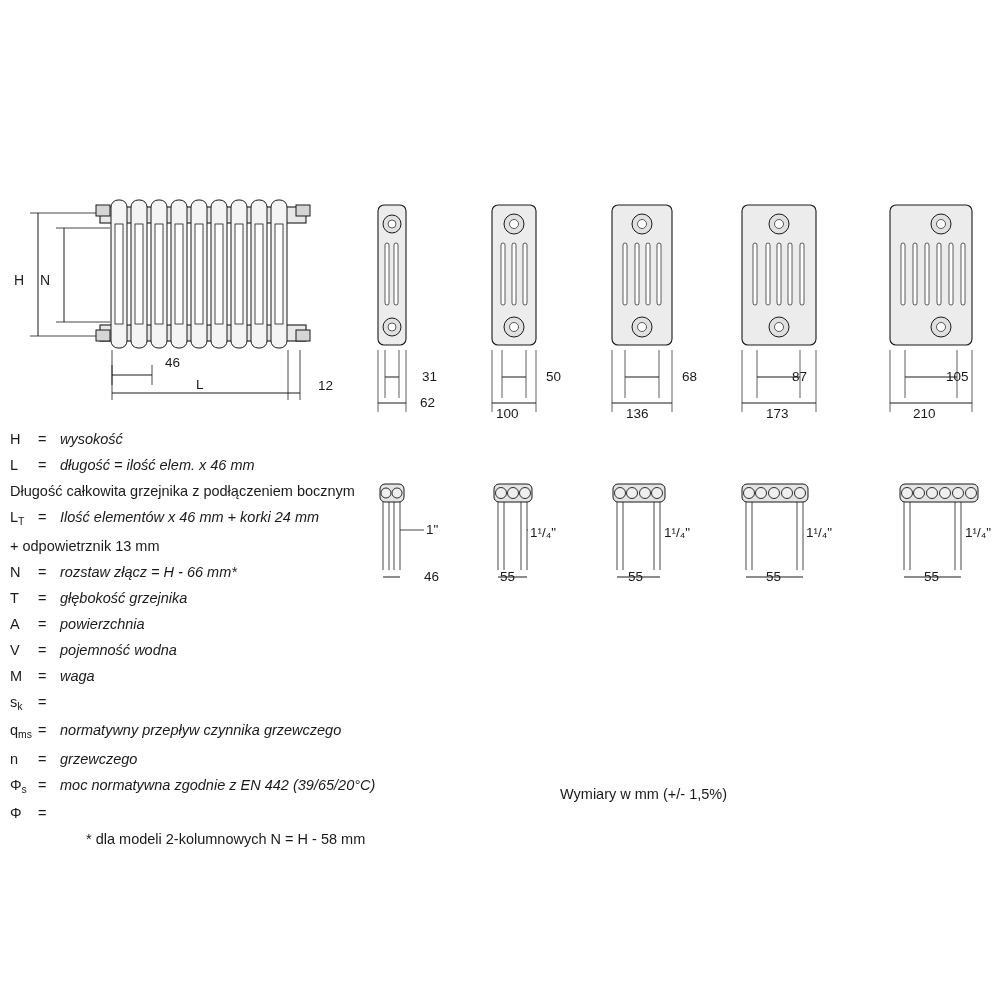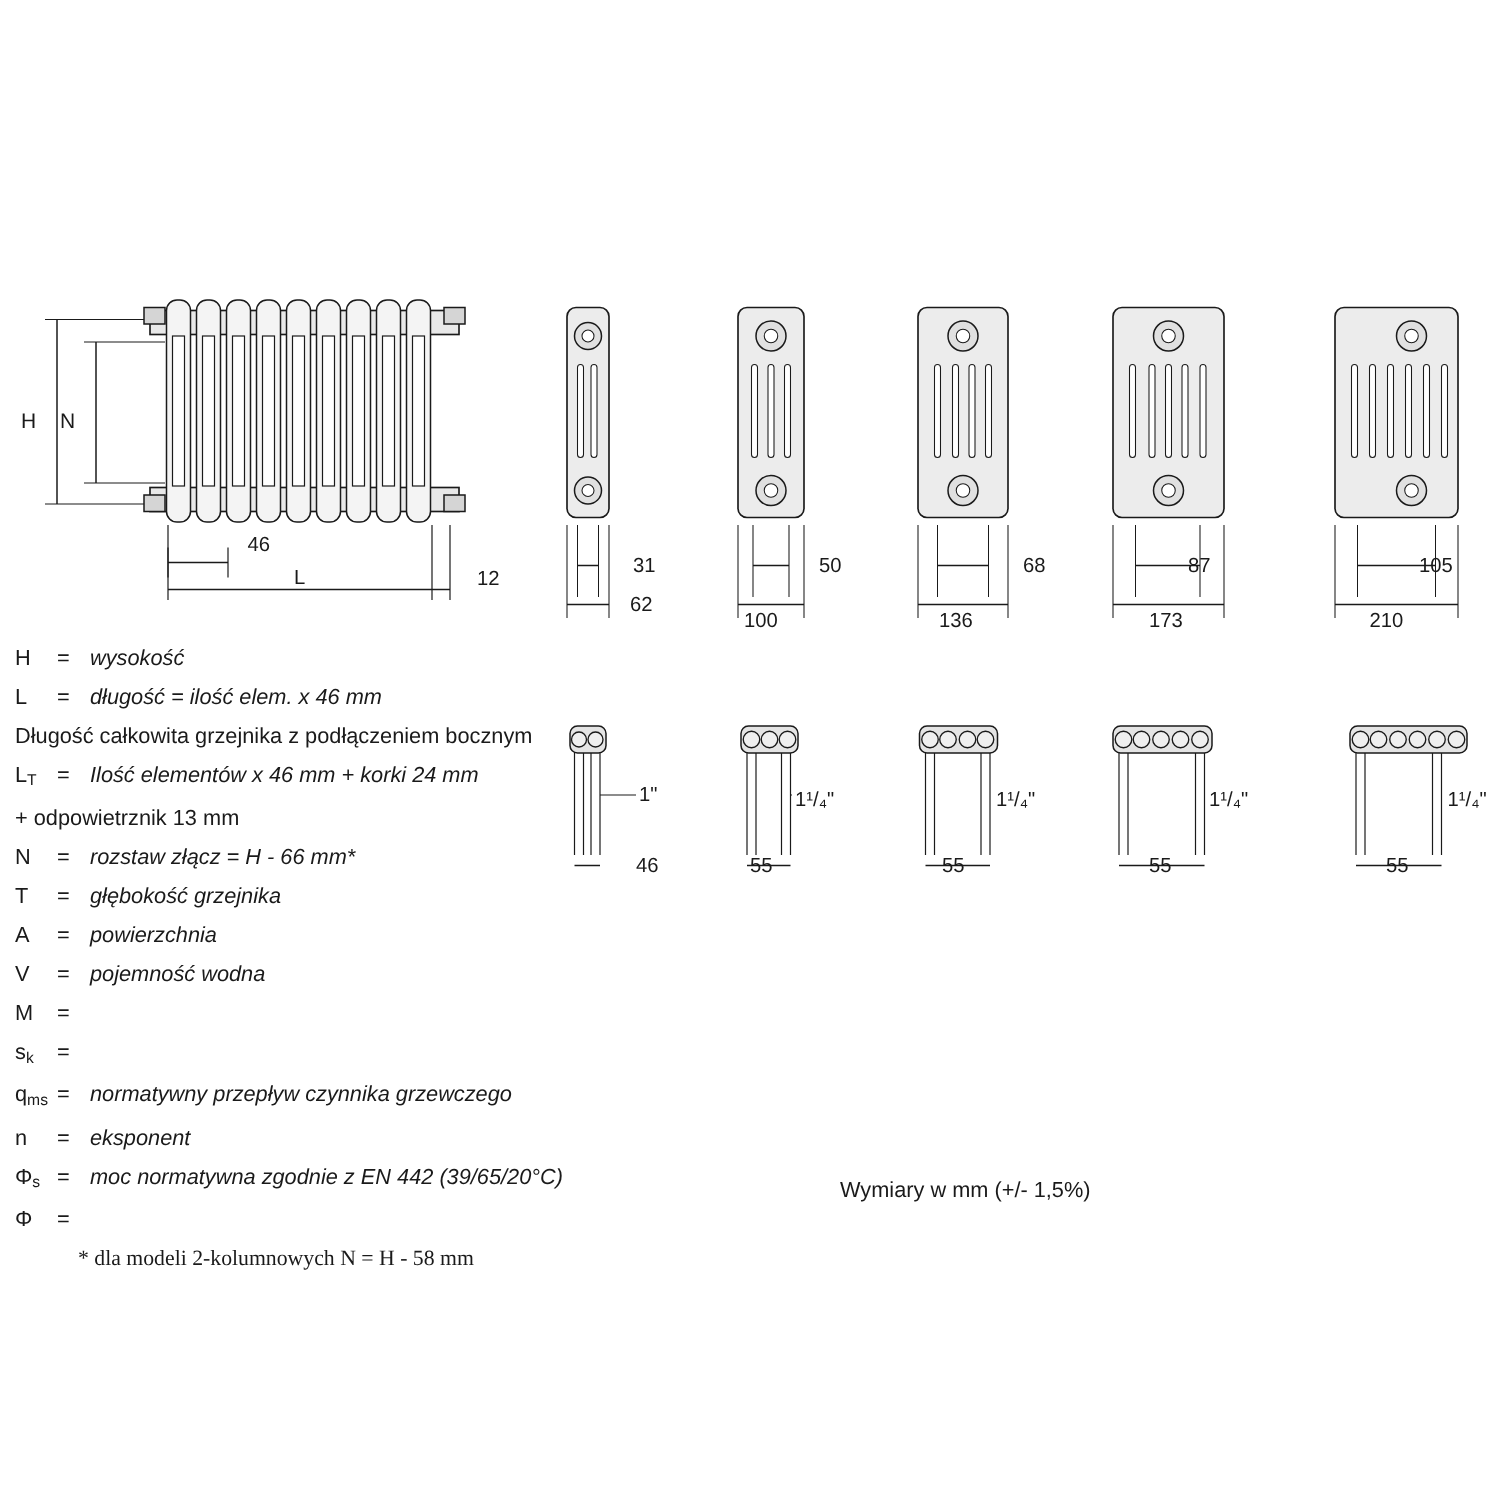--- a/index.html
+++ b/index.html
@@ -49,22 +49,21 @@
     flex: 0 0 22px;
   }
   .legend-txt {
     flex: 1 1 auto;
     font-style: italic;
   }
   .legend-fullrow {
     margin-bottom: 11.5px;
   }
   .legend-note {
-    margin-left: 42px;
-    font-family: Liberation Serif, serif;
+    margin-left: 76px;
   }
   sub {
     font-size: 0.72em;
     vertical-align: -0.25em;
   }
   .units {
     position: absolute;
     left: 560px;
     top: 786px;
     font-size: 14.5px;
@@ -375,35 +374,36 @@
       <span class="legend-txt">powierzchnia</span>
     </div>
     <div class="legend-row">
       <span class="legend-sym">V</span>
       <span class="legend-eq">=</span>
       <span class="legend-txt">pojemność wodna</span>
     </div>
     <div class="legend-row">
       <span class="legend-sym">M</span>
       <span class="legend-eq">=</span>
+      <span class="legend-txt">waga</span>
     </div>
 
     <div class="legend-row">
       <span class="legend-sym"><span>s</span><sub>k</sub></span>
       <span class="legend-eq">=</span>
     </div>
     <div class="legend-row">
       <span class="legend-sym"><span>q</span><sub>ms</sub></span>
       <span class="legend-eq">=</span>
       <span class="legend-txt">normatywny przepływ czynnika grzewczego</span>
     </div>
     <div class="legend-row">
       <span class="legend-sym">n</span>
       <span class="legend-eq">=</span>
-      <span class="legend-txt">eksponent</span>
+      <span class="legend-txt">grzewczego</span>
     </div>
     <div class="legend-row">
       <span class="legend-sym"><span>Φ</span><sub>s</sub></span>
       <span class="legend-eq">=</span>
       <span class="legend-txt">moc normatywna zgodnie z EN 442 (39/65/20°C)</span>
     </div>
     <div class="legend-row">
       <span class="legend-sym">Φ</span>
       <span class="legend-eq">=</span>
     </div>

